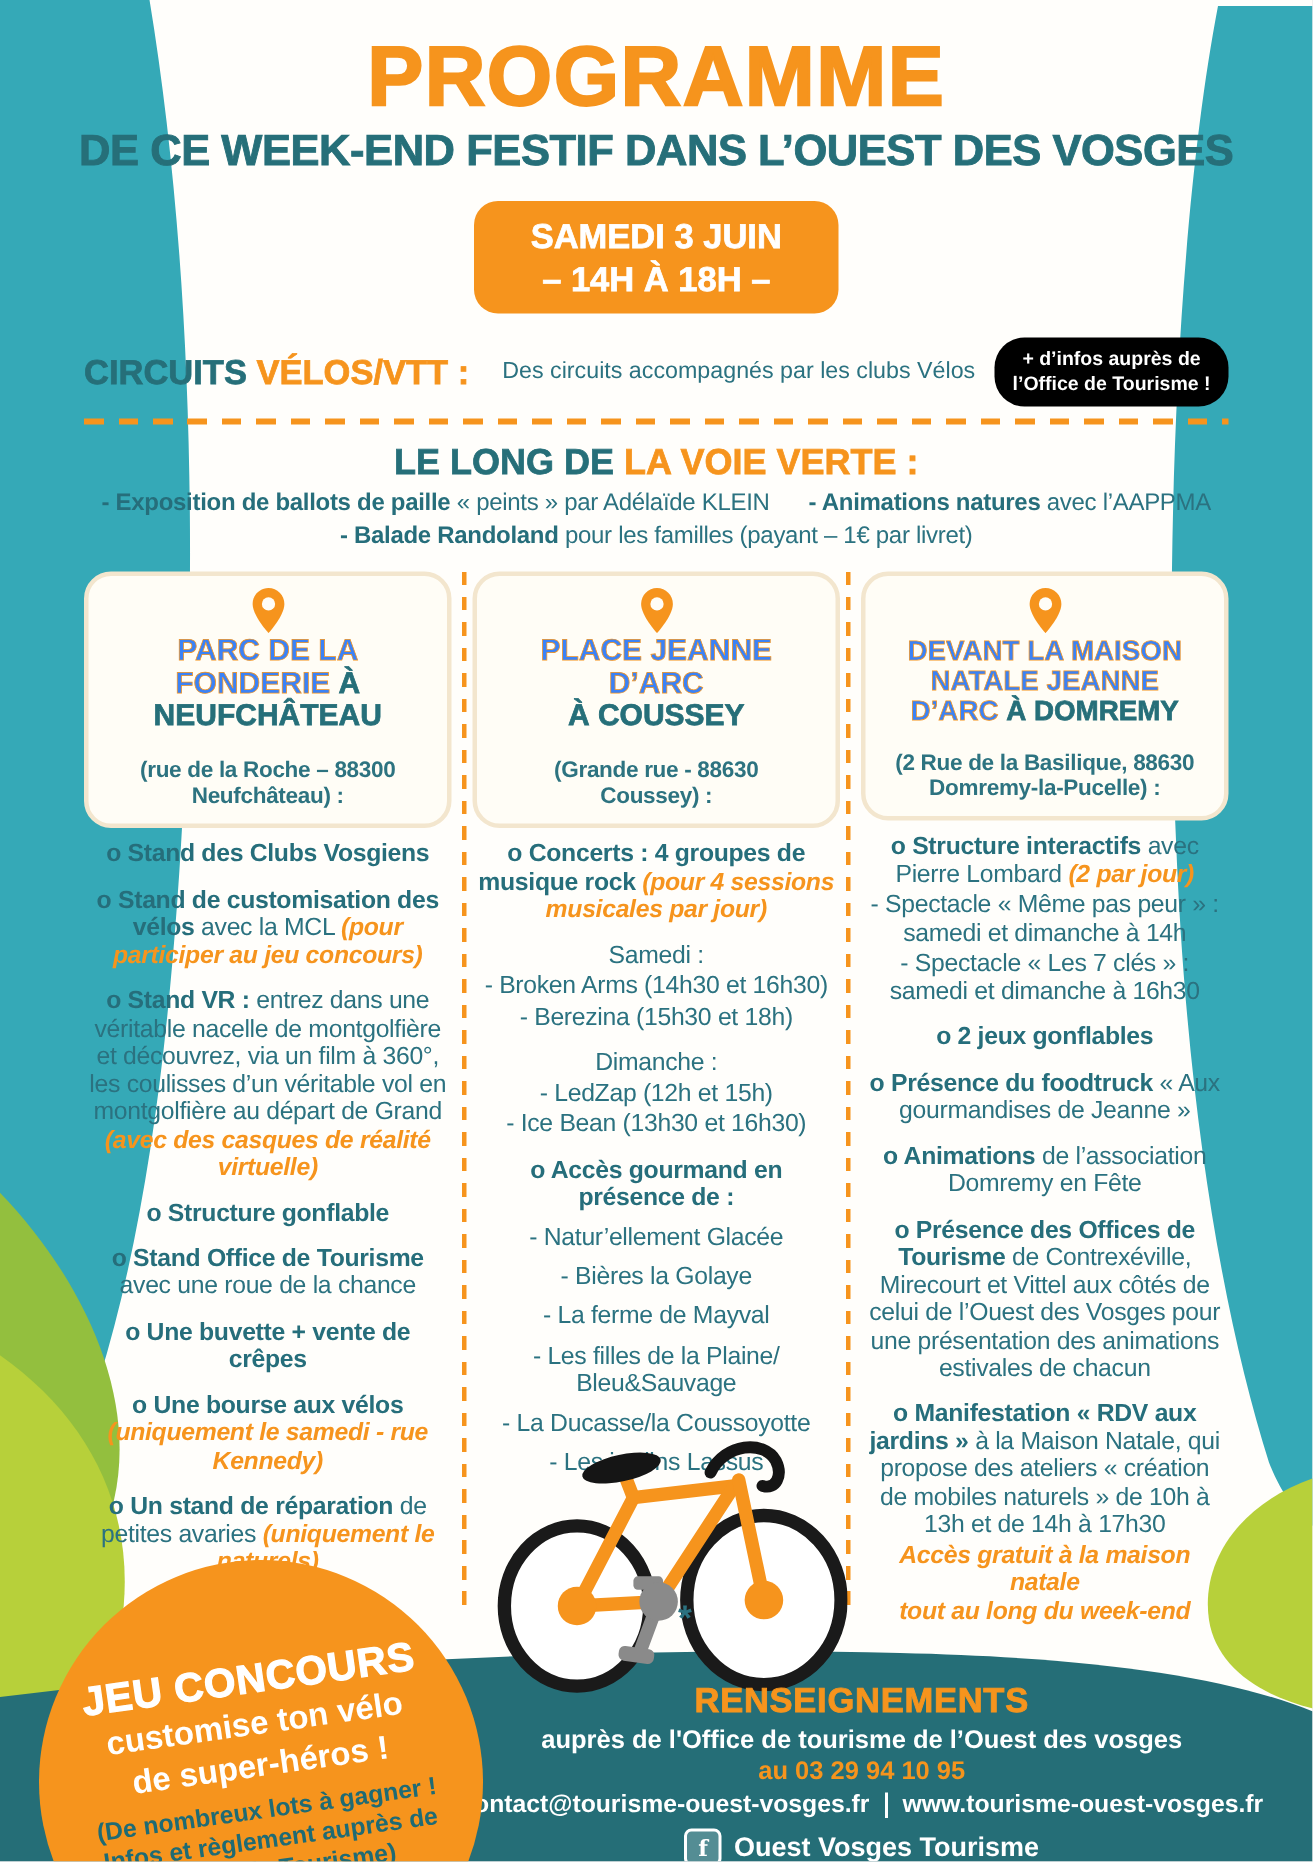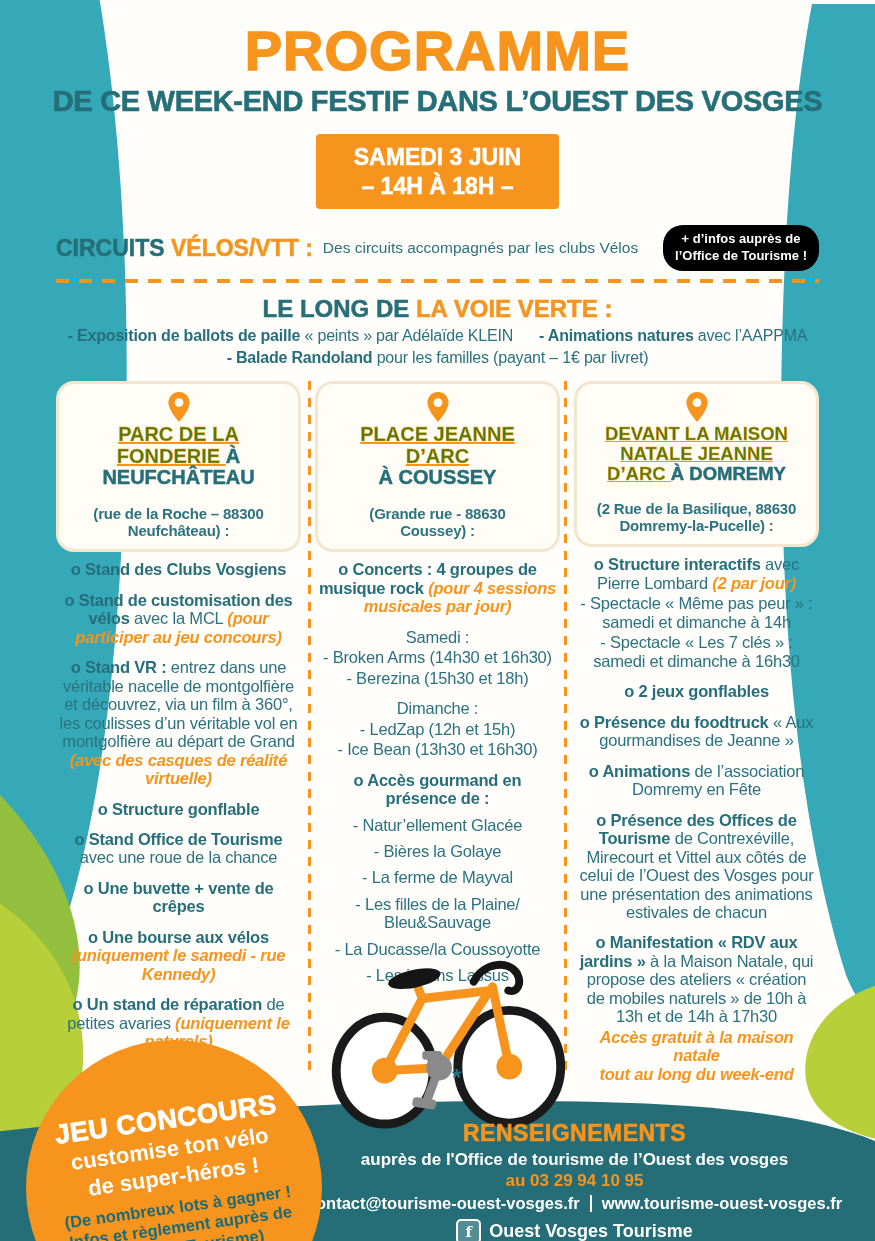--- a/index.html
+++ b/index.html
@@ -7,28 +7,28 @@
         background:#fffefb;font-family:"Liberation Sans","DejaVu Sans",sans-serif;}
   .bg-svg{position:absolute;inset:0;z-index:0;}
   .content{position:relative;z-index:2;padding-top:22px;text-align:center;}
 
   
   .title{font-size:56px;font-weight:bold;color:#F6941D;letter-spacing:1px;
          -webkit-text-stroke:1.5px #F6941D;line-height:1.05;text-align:center;}
   .subtitle{font-size:29px;font-weight:bold;color:#266F79;margin-top:4px;
             -webkit-text-stroke:0.6px #266F79;letter-spacing:-0.3px;}
   .dates{display:flex;justify-content:center;gap:16px;margin-top:16px;}
-  .date-btn{background:#F6941D;color:#fff;border-radius:4px;padding:9px 38px;
+  .date-btn{background:#F6941D;color:#fff;border-radius:16px;padding:9px 38px;
             font-size:23px;font-weight:bold;line-height:1.25;-webkit-text-stroke:0.5px #fff;}
 
   
   .circuits{display:flex;align-items:center;margin:16px 56px 0;text-align:left;}
   .circ-bold{font-size:23px;font-weight:bold;color:#266F79;-webkit-text-stroke:0.5px #266F79;white-space:nowrap;}
   .circ-orange{color:#F6941D;-webkit-text-stroke:0.5px #F6941D;}
-  .circ-desc{font-size:15.5px;color:#2B7280;margin-left:10px;}
+  .circ-desc{font-size:15.5px;color:#2B7280;margin-left:22px;}
   .badge{margin-left:auto;flex-shrink:0;background:#000000;color:#fff;border-radius:20px;
          padding:6px 12px;font-size:13px;font-weight:bold;text-align:center;line-height:1.3;}
   .dash-h{height:4px;margin:8px 56px 0;
           background:repeating-linear-gradient(90deg,#F6941D 0 13px,transparent 13px 23px);}
 
   
   .vv-head{margin-top:12px;font-size:24px;font-weight:bold;-webkit-text-stroke:0.5px currentColor;}
   .vv-head .t1{color:#266F79;-webkit-text-stroke:0.5px #266F79;}
   .vv-head .t2{color:#F6941D;-webkit-text-stroke:0.5px #F6941D;}
   .vv-line{font-size:16px;margin-top:4px;letter-spacing:-0.2px;color:#2B7280;}
@@ -42,21 +42,21 @@
            grid-template-columns:1fr 1fr 1fr;column-gap:14px;}
   .vsep{position:absolute;top:0;bottom:12px;width:3px;
         background:repeating-linear-gradient(180deg,#F6941D 0 9px,transparent 9px 17px);}
   .vsep.v1{left:calc(33.333% - 2px);}
   .vsep.v2{left:calc(66.666% - 1px);}
   .card{border:3px solid #F3E6CE;border-radius:18px;background:#fffdf6;
         padding:8px 6px 10px;min-height:150px;box-sizing:border-box;}
   .pin{display:block;margin:0 auto 2px;}
   .card-h{font-size:20px;font-weight:bold;line-height:1.08;white-space:pre-line;
           -webkit-text-stroke:0.5px currentColor;}
-  .card-h .ho{color:#4d7c0f;text-decoration:underline;-webkit-text-stroke:0.5px #F6941D;}
+  .card-h .ho{color:#3b82f6;-webkit-text-stroke:0.5px #F6941D;}
   .card-h .ht{color:#266F79;-webkit-text-stroke:0.5px #266F79;}
   .card-h.small{font-size:18.5px;}
   .card-addr{font-size:15px;font-weight:bold;color:#2D7380;margin-top:16px;line-height:1.15;
              white-space:pre-line;letter-spacing:-0.2px;}
   .col-items{padding:0 2px;}
   .item{margin:12px 0 0;font-size:16.5px;line-height:1.12;white-space:pre-line;letter-spacing:-0.2px;}
   .col-items .item:first-child{margin-top:8px;}
   .gap-t{margin-top:2px;}
   .gap-m{margin-top:8px;}
 

